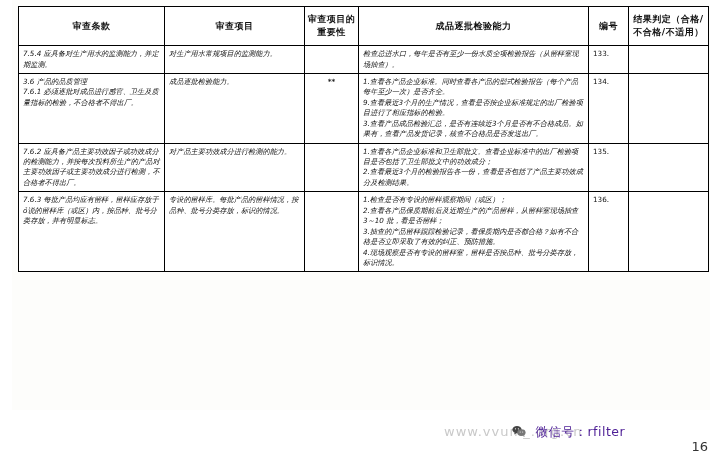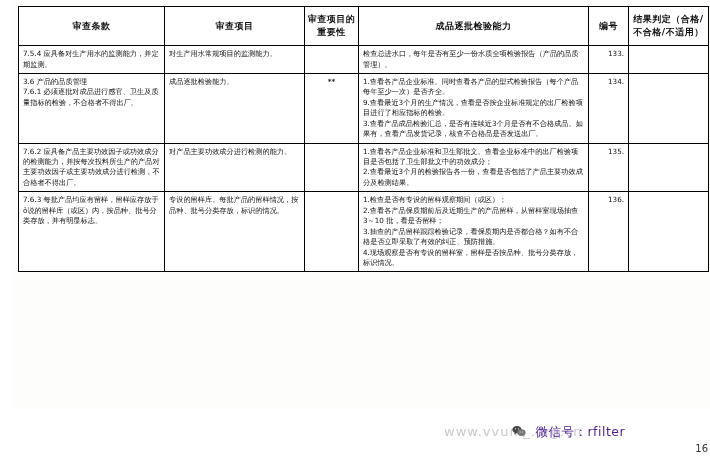--- a/index.html
+++ b/index.html
@@ -54,31 +54,32 @@
   .col-e { width: 40px; }
   .col-f { width: 80px; }
 
   td.cell-imp {
     text-align: center;
     font-size: 9px;
     font-weight: bold;
     padding-top: 4px;
   }
   td.cell-no {
-    text-align: right;
+    text-align: left;
     font-size: 7.6px;
     padding-top: 4px;
     padding-left: 5px;
   }
   td.cell-res {
     text-align: left;
   }
   .para {
     margin: 0;
     white-space: pre-wrap;
+    font-style: italic;
   }
   .watermark {
     position: absolute;
     left: 432px;
     top: 424px;
     font-size: 13px;
     color: #c9c9c9;
     letter-spacing: 1px;
     font-family: "DejaVu Sans", "Liberation Sans", sans-serif;
     white-space: nowrap;
@@ -97,21 +98,21 @@
     width: 14px;
     height: 12px;
     margin-right: 5px;
     position: relative;
     top: 1px;
   }
   .page-num {
     position: absolute;
     right: 14px;
     bottom: 6px;
-    font-size: 10px;
+    font-size: 13px;
     color: #333333;
   }
   .bottom-band {
     position: absolute;
     left: 0;
     top: 410px;
     width: 710px;
     height: 50px;
     background: #ffffff;
   }
@@ -143,21 +144,21 @@
     <tbody>
       <tr>
         <td>
             <div class="para">7.5.4 应具备对生产用水的监测能力，并定期监测。</div>
           </td>
         <td>
             <div class="para">对生产用水常规项目的监测能力。</div>
           </td>
         <td class="cell-imp"></td>
         <td>
-            <div class="para">检查总进水口，每年是否有至少一份水质全项检验报告（产品的品质管理）。</div>
+            <div class="para">检查总进水口，每年是否有至少一份水质全项检验报告（从留样室现场抽查）。</div>
           </td>
         <td class="cell-no">133.</td>
         <td class="cell-res"></td>
       </tr>
       <tr>
         <td>
             <div class="para">3.6 产品的品质管理
 7.6.1 必须逐批对成品进行感官、卫生及质量指标的检验，不合格者不得出厂。</div>
           </td>
         <td>

